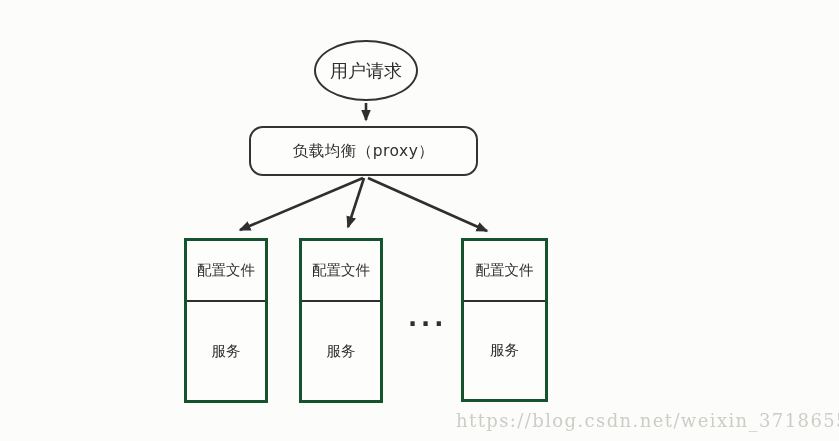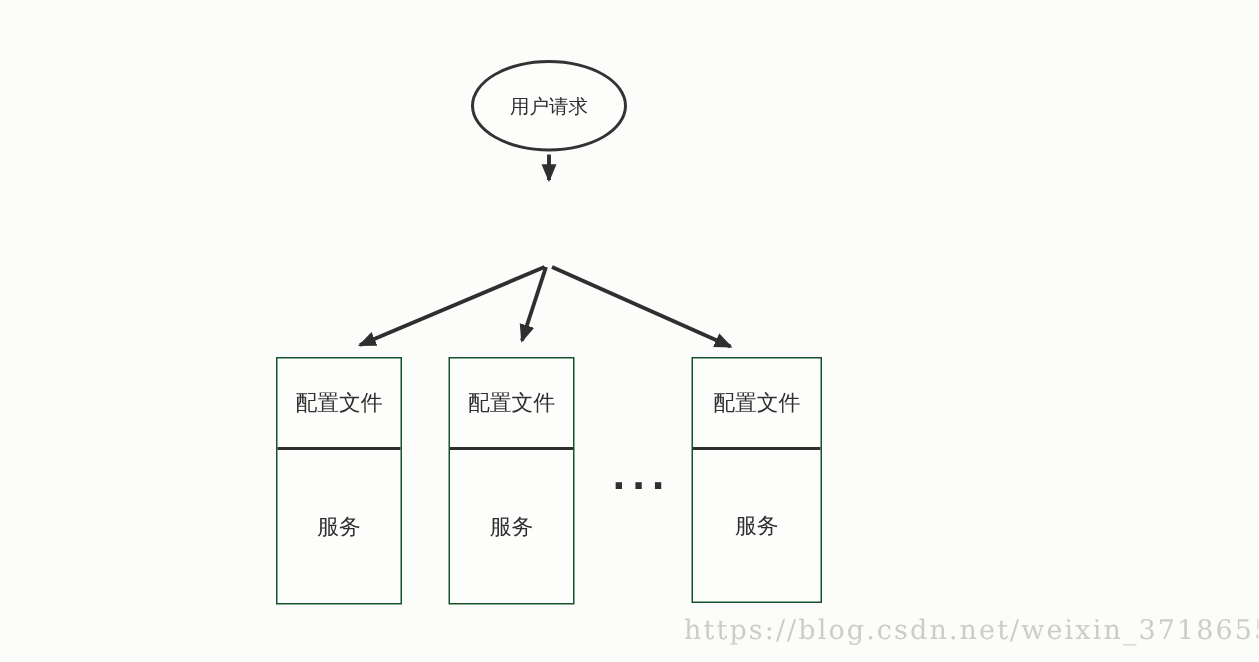--- a/index.html
+++ b/index.html
@@ -25,36 +25,36 @@
     align-items: center;
     justify-content: center;
     background: #fdfdfc;
     text-align: center;
   }
   .node-ellipse {
     left: 314px; top: 40px;
     width: 104px; height: 61px;
     border: 2.5px solid #333333;
     border-radius: 50%;
-    font-size: 13px;
+    font-size: 18px;
   }
   .node-proxy {
     left: 249px; top: 126px;
     width: 229px; height: 50px;
     border: 2.5px solid #333333;
     border-radius: 14px;
     font-size: 15.5px;
     letter-spacing: 0.5px;
   }
   .server {
     position: absolute;
     top: 238px;
     width: 84px; height: 165px;
     box-sizing: border-box;
-    border: 1px solid #14532d;
+    border: 3px solid #14532d;
     background: #fdfdfc;
     display: flex;
     flex-direction: column;
   }
   .server .cell {
     display: flex;
     align-items: center;
     justify-content: center;
     font-size: 14.5px;
   }
@@ -102,20 +102,23 @@
     <line x1="366" y1="103" x2="366" y2="120" stroke="#2f2f2f" stroke-width="2.6" marker-end="url(#ah)"></line>
     <line x1="363" y1="178" x2="240" y2="230" stroke="#2f2f2f" stroke-width="2.6" marker-end="url(#ah)"></line>
     <line x1="364" y1="178" x2="348" y2="227" stroke="#2f2f2f" stroke-width="2.6" marker-end="url(#ah)"></line>
     <line x1="368" y1="178" x2="487" y2="231" stroke="#2f2f2f" stroke-width="2.6" marker-end="url(#ah)"></line>
   </svg>
 
   <div class="node node-ellipse">
     <span>用户请求</span>
   </div>
 
+  <div class="node node-proxy">
+    <span>负载均衡（proxy）</span>
+  </div>
 
   <div class="server server-1">
     <div class="cell cell-top">
       <span>配置文件</span>
     </div>
     <div class="cell cell-bottom">
       <span>服务</span>
     </div>
   </div>
 

